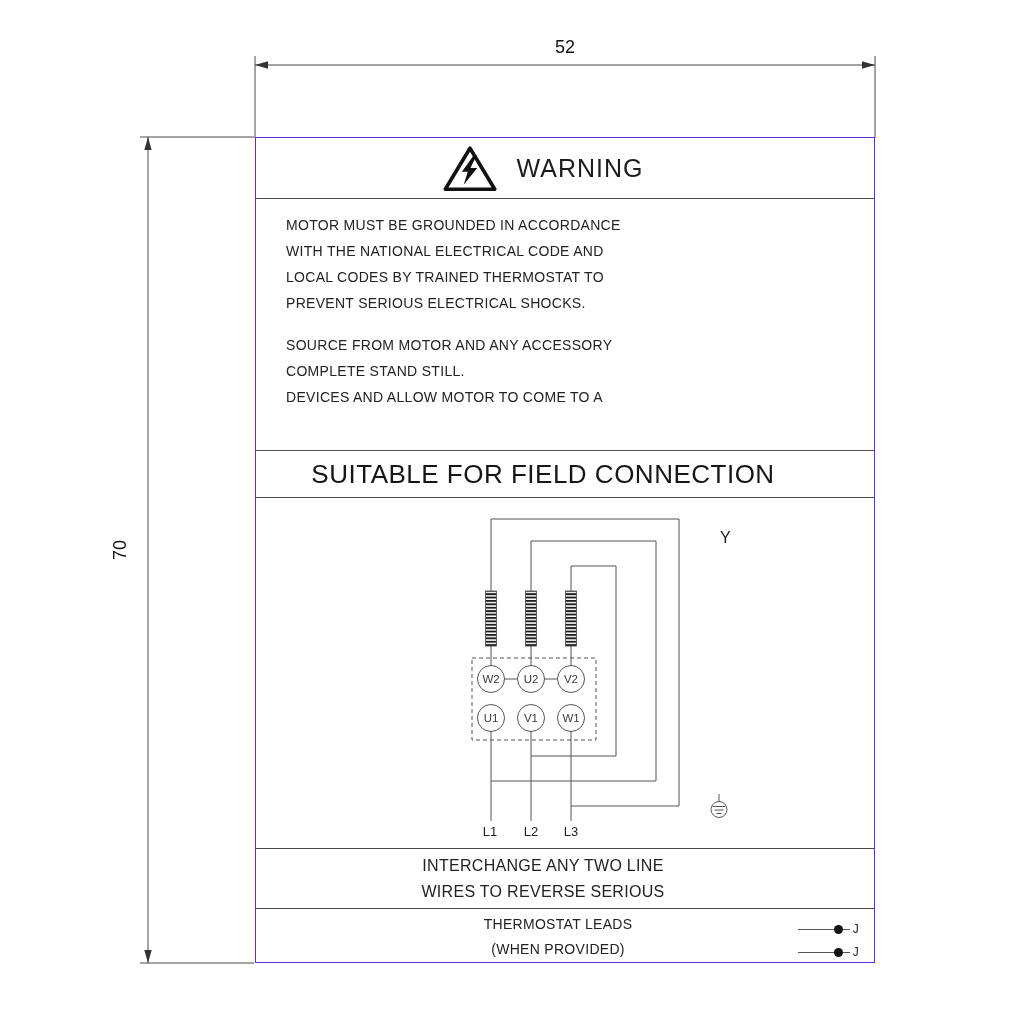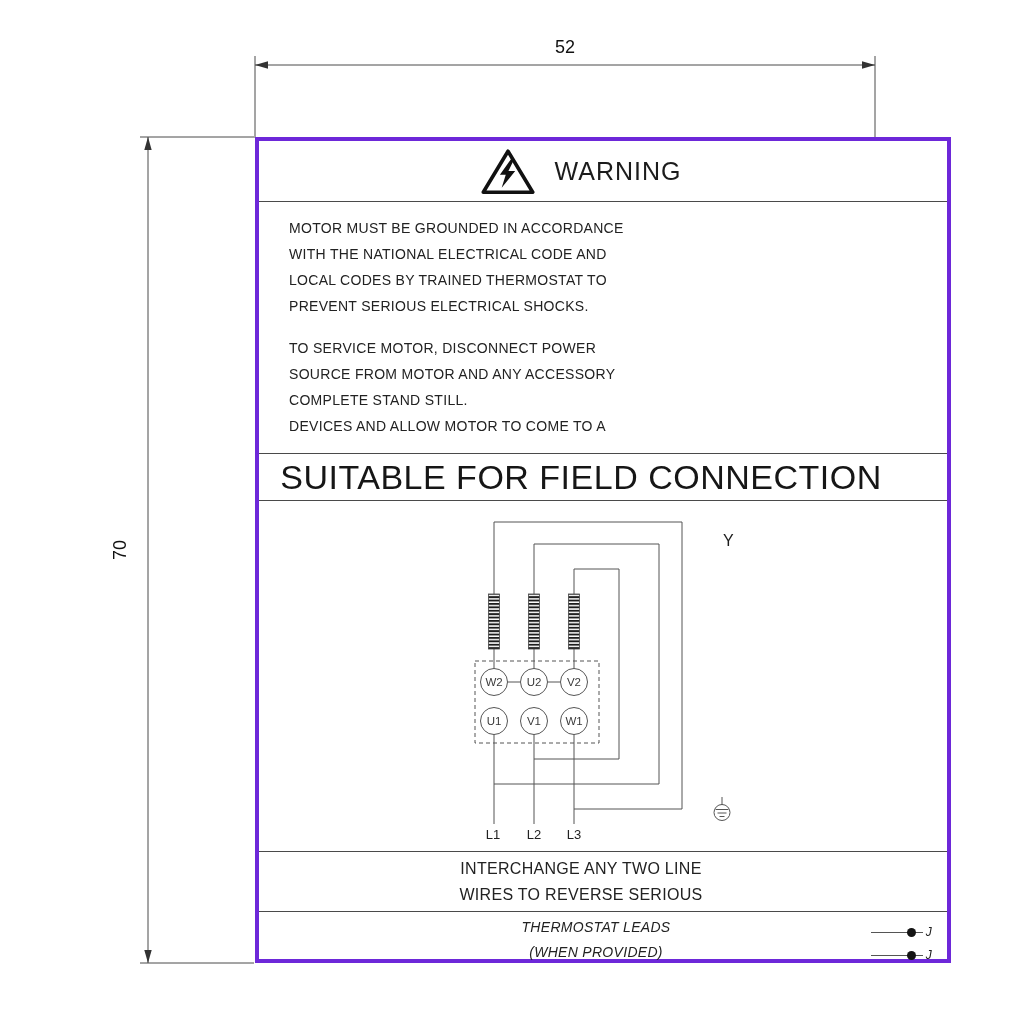--- a/index.html
+++ b/index.html
@@ -6,58 +6,58 @@
   .stage{
     position:relative;width:1024px;height:1024px;background:#ffffff;
     font-family:"Liberation Sans",sans-serif;color:#222;overflow:hidden;border-radius:27px;
   }
   .dims{position:absolute;left:0;top:0;width:1024px;height:1024px;}
   .dims line{stroke:#4a4a4a;stroke-width:1;}
   .dims text{fill:#111;font-size:18px;font-family:"Liberation Sans",sans-serif;}
   .dims polygon{fill:#333;}
 
   .label-box{
-    position:absolute;left:255px;top:137px;width:696px;height:826px;
-    border:4px solid #6d28d9;box-sizing:border-box;background:#fff;
+    position:absolute;left:255px;top:137px;width:620px;height:826px;
+    border:1px solid #6d28d9;box-sizing:border-box;background:#fff;
   }
   .sec{box-sizing:border-box;border-bottom:1px solid #4a4a4a;position:relative;}
   .sec:last-child{border-bottom:none;}
 
   .warning-row{
     height:61px;display:flex;align-items:center;justify-content:center;
     gap:20px;padding-right:44px;
   }
   .warning-title{font-size:25px;letter-spacing:1px;color:#1c1c1c;}
 
   .body-sec{height:252px;padding:13px 0 0 30px;}
   .para{font-size:14px;line-height:26px;letter-spacing:0.3px;color:#222;}
   .para.p2{margin-top:16px;}
 
   .suitable-sec{
     height:47px;display:flex;align-items:center;justify-content:center;
     padding-right:44px;
   }
-  .suitable-title{font-size:34px;letter-spacing:0.5px;color:#161616;white-space:nowrap;}
+  .suitable-title{font-size:26px;letter-spacing:0.5px;color:#161616;white-space:nowrap;}
 
   .diagram-sec{height:351px;}
   .diagram-sec svg{display:block;}
   .wire{stroke:#555;stroke-width:1;fill:none;}
   .term-circle{stroke:#555;stroke-width:1;fill:#ffffff;}
   .term-label{font-size:11.5px;fill:#3a3a3a;text-anchor:middle;font-family:"Liberation Sans",sans-serif;}
   .line-label{font-size:13px;fill:#222;text-anchor:middle;font-family:"Liberation Sans",sans-serif;}
   .y-label{font-size:16px;fill:#1c1c1c;font-family:"Liberation Sans",sans-serif;}
   .coil{stroke:#444;stroke-width:0.8;}
 
   .interchange-sec{
     height:60px;text-align:center;font-size:16px;line-height:26px;
     letter-spacing:0.3px;padding:4px 44px 0 0;color:#222;
   }
   .thermostat-sec{
     height:55px;text-align:center;font-size:14px;line-height:25px;
-    letter-spacing:0.3px;padding:3px 14px 0 0;color:#222;font-style:italic;
+    letter-spacing:0.3px;padding:3px 14px 0 0;color:#222;
   }
   .lead{position:absolute;right:15px;display:flex;align-items:center;height:10px;}
   .lead1{top:15px;}
   .lead2{top:38px;}
   .lead-line{width:52px;height:1px;background:#555;}
   .lead-dot{width:9px;height:9px;border-radius:50%;background:#141414;margin-left:-16px;}
   .lead-label{margin-left:10px;font-size:12px;color:#222;line-height:10px;}
 </style>
 </head>
 <body>
@@ -96,21 +96,20 @@
     </div>
 
     <div class="sec body-sec">
       <div class="para">
         <div>MOTOR MUST BE GROUNDED IN ACCORDANCE</div>
         <div>WITH THE NATIONAL ELECTRICAL CODE AND</div>
         <div>LOCAL CODES BY TRAINED THERMOSTAT TO</div>
         <div>PREVENT SERIOUS ELECTRICAL SHOCKS.</div>
       </div>
       <div class="para p2">
-        <div>TO SERVICE MOTOR, DISCONNECT POWER</div>
         <div>SOURCE FROM MOTOR AND ANY ACCESSORY</div>
         <div>COMPLETE STAND STILL.</div>
         <div>DEVICES AND ALLOW MOTOR TO COME TO A</div>
       </div>
     </div>
 
     <div class="sec suitable-sec">
       <span class="suitable-title">SUITABLE FOR FIELD CONNECTION</span>
     </div>
 

